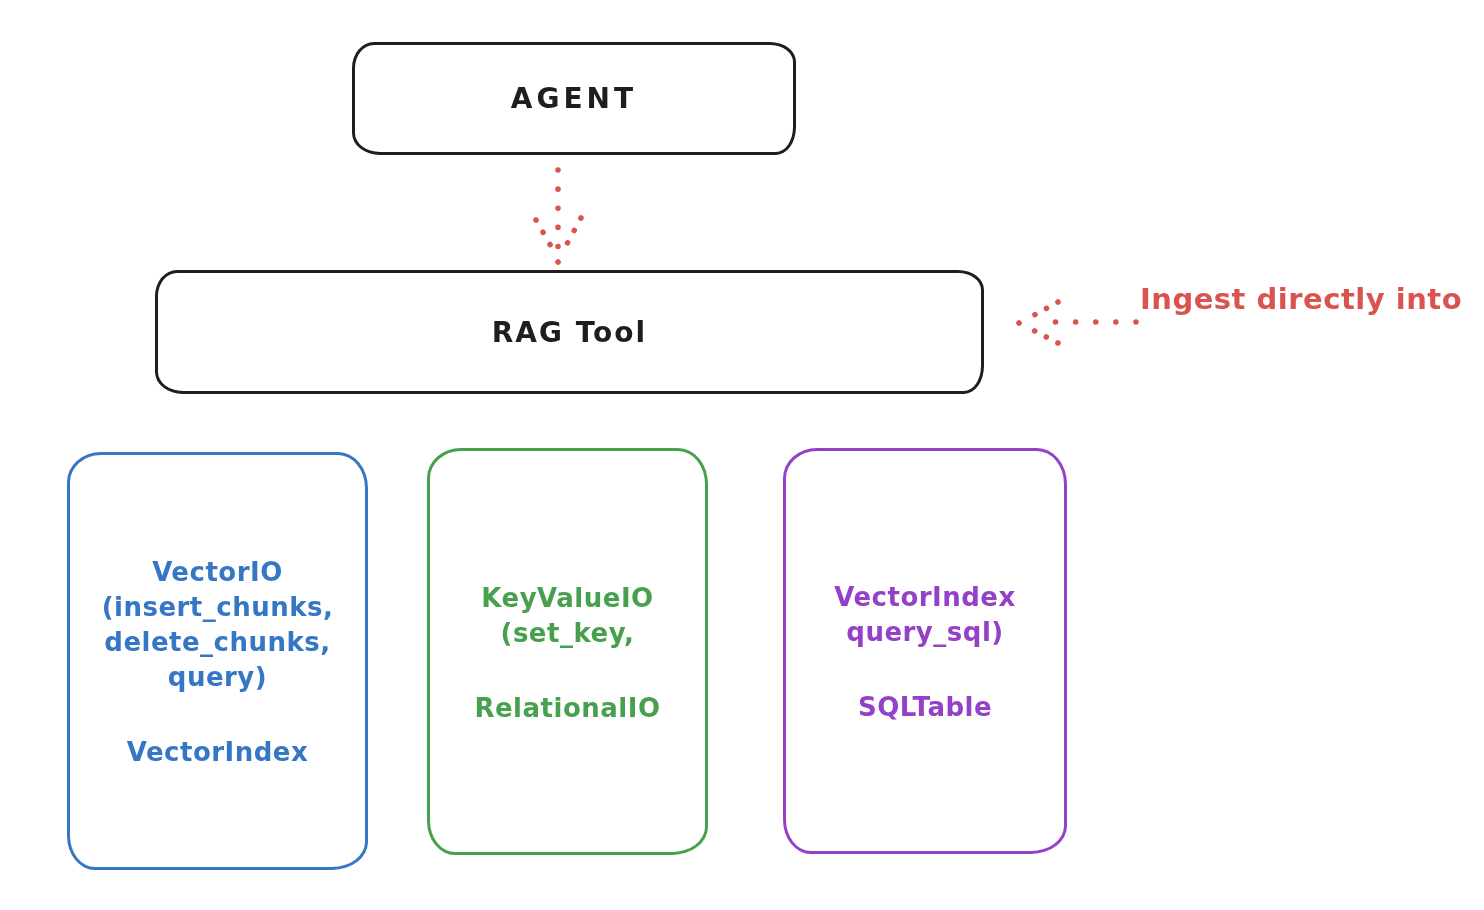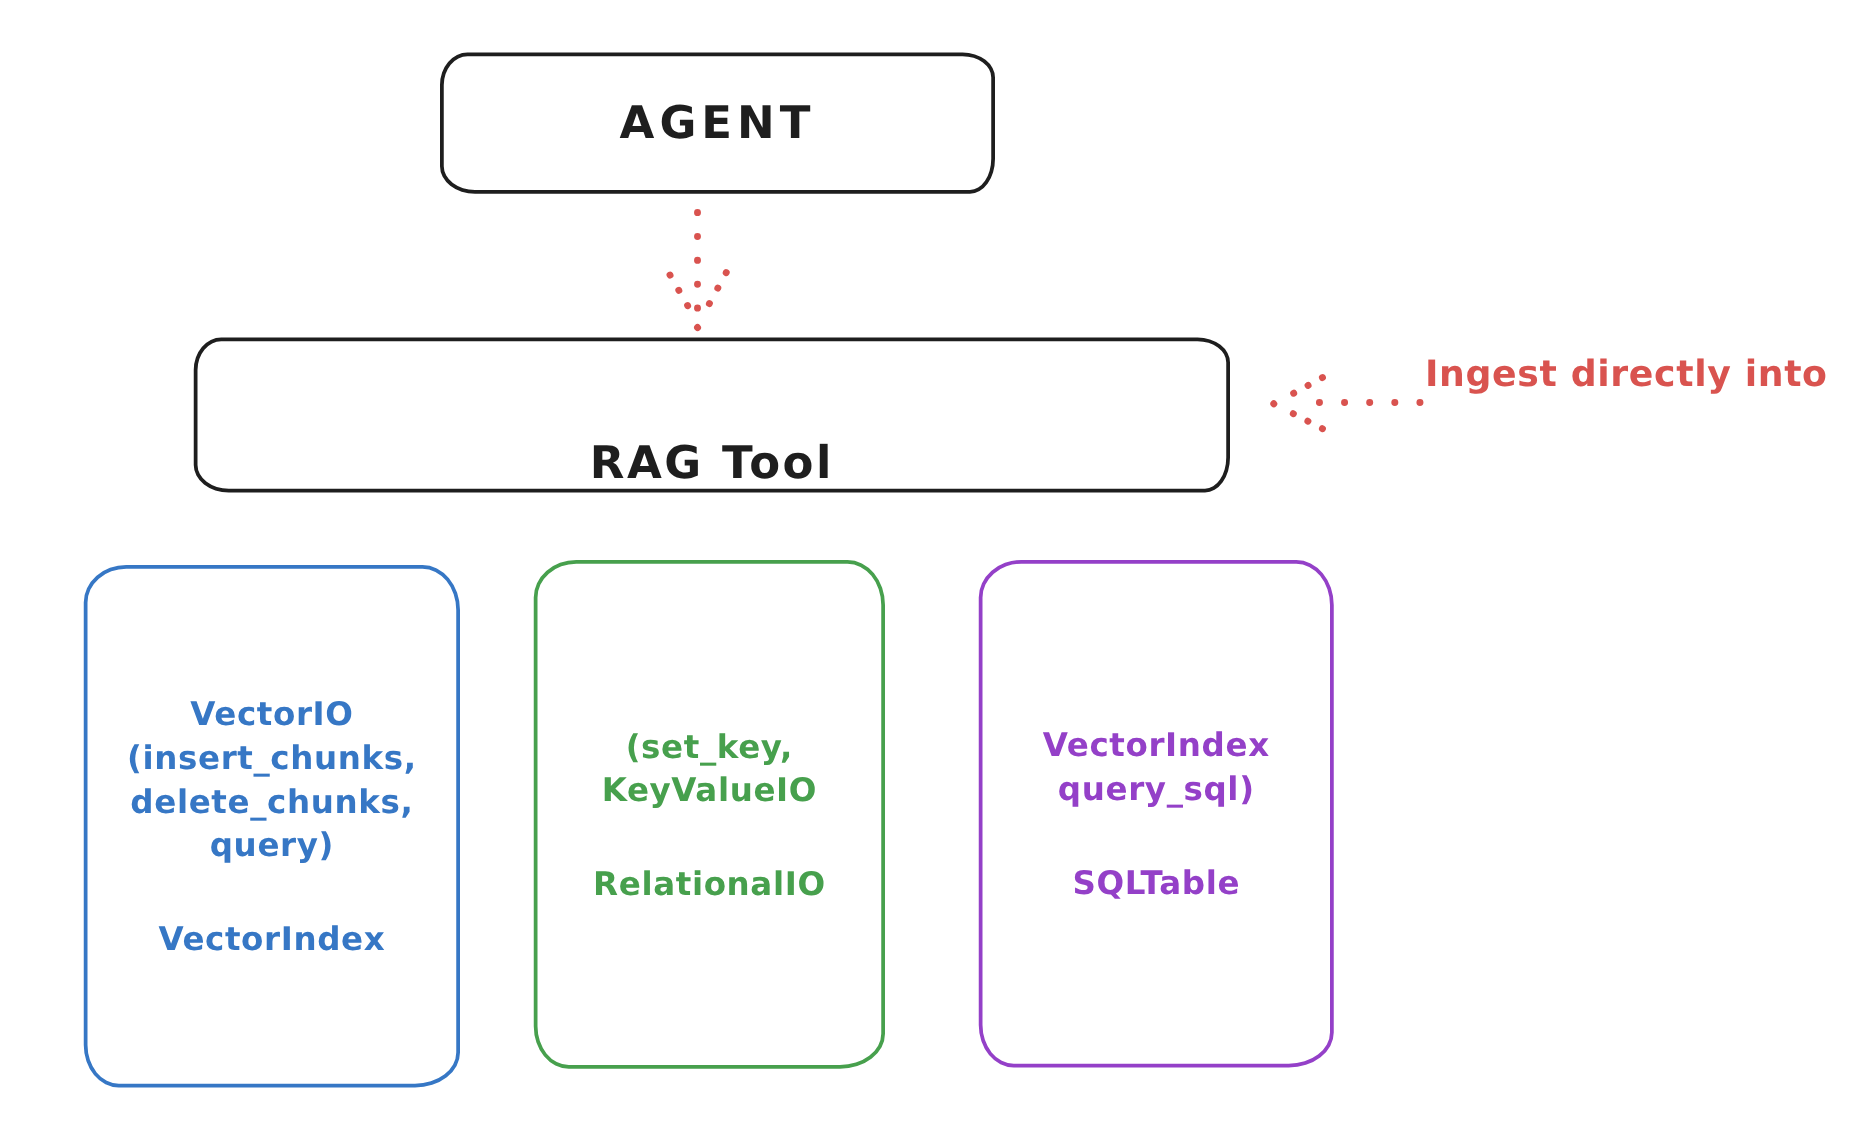--- a/index.html
+++ b/index.html
@@ -24,35 +24,35 @@
     align-items: center;
     justify-content: center;
     box-sizing: border-box;
   }
   .ink-box {
     border-width: 3.5px;
     border-color: #1e1e1e;
     border-radius: 22px 26px 20px 28px / 26px 20px 28px 22px;
   }
   .box-agent   { left: 352px; top: 42px;  width: 444px; height: 113px; }
-  .box-rag     { left: 155px; top: 270px; width: 829px; height: 124px; align-items: flex-end; }
+  .box-rag     { left: 155px; top: 270px; width: 829px; height: 124px; }
 
   .backend-box {
     border-width: 3px;
     border-radius: 34px 30px 36px 28px / 30px 36px 28px 34px;
     flex-direction: column;
     text-align: center;
   }
   .box-vector     { left: 67px;  top: 452px; width: 301px; height: 418px; border-color: #3677c5; color: #3677c5; }
   .box-keyvalue   { left: 427px; top: 448px; width: 281px; height: 407px; border-color: #47a04d; color: #47a04d; }
   .box-relational { left: 783px; top: 448px; width: 284px; height: 406px; border-color: #9440c8; color: #9440c8; }
 
   .node-label {
     color: #1e1e1e;
-    font-size: 36px;
+    font-size: 28px;
     font-weight: 600;
     letter-spacing: 2px;
   }
   .agent-label { letter-spacing: 4px; }
 
   .fn-lines div {
     font-size: 26px;
     font-weight: 600;
     line-height: 35px;
     letter-spacing: 0.5px;
@@ -127,22 +127,22 @@
       <div>VectorIO</div>
       <div>(insert_chunks,</div>
       <div>delete_chunks,</div>
       <div>query)</div>
     </div>
     <div class="index-label">VectorIndex</div>
   </div>
 
   <div class="sketch-box backend-box box-keyvalue">
     <div class="fn-lines">
+      <div>KeyValueIO</div>
       <div>(set_key,</div>
-      <div>KeyValueIO</div>
     </div>
     <div class="index-label">RelationalIO</div>
   </div>
 
   <div class="sketch-box backend-box box-relational">
     <div class="fn-lines">
       <div>VectorIndex</div>
       <div>query_sql)</div>
     </div>
     <div class="index-label">SQLTable</div>

